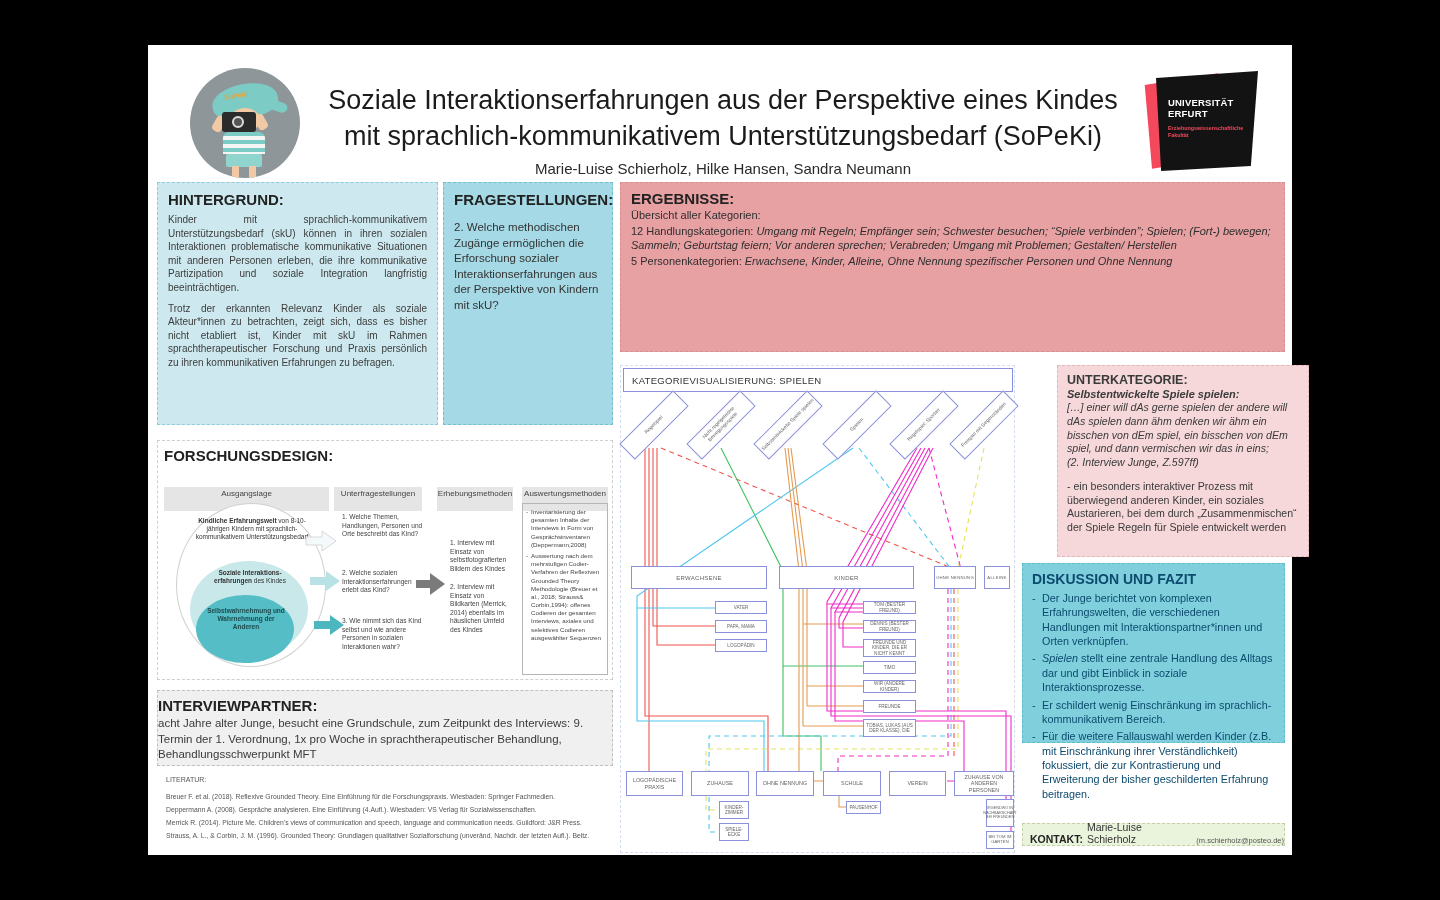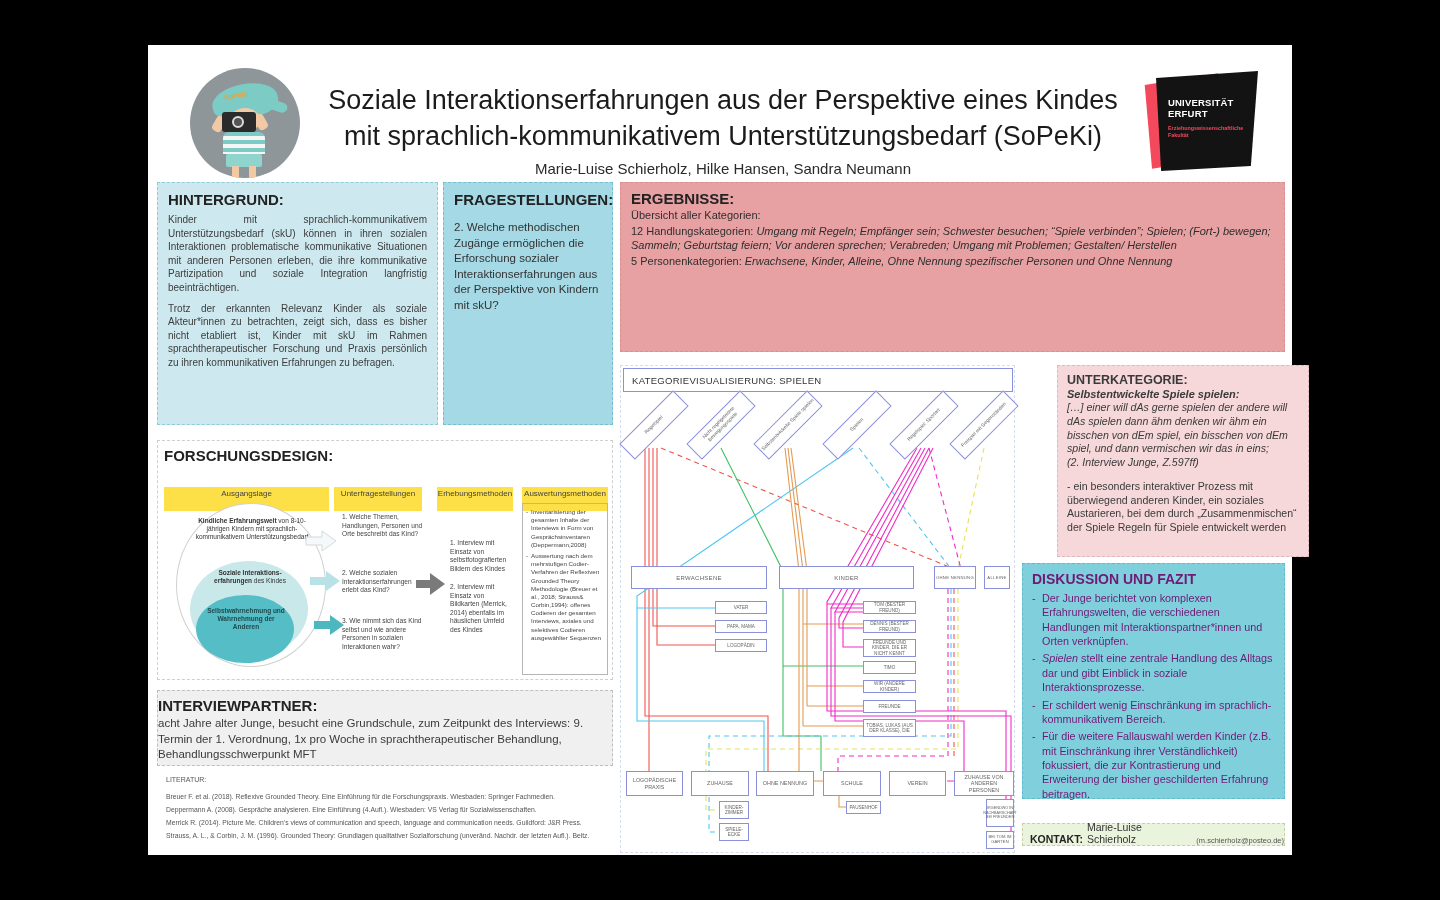--- a/index.html
+++ b/index.html
@@ -41,21 +41,21 @@
 
   .fragestellungen { left: 295px; top: 137px; width: 170px; height: 243px; background: #a5d9e5; border: 1px dashed #74bfd0; padding: 8px 10px; }
   .fragestellungen p { font-size: 11.5px; color: #333; line-height: 1.35; margin-top: 12px; }
 
   .ergebnisse { left: 472px; top: 137px; width: 665px; height: 170px; background: #e8a1a3; border: 1px dashed #d98f91; padding: 7px 10px; color: #2e2e2e; }
   .ergebnisse .sec-title { margin-bottom: 1px; }
   .erg-line { font-size: 11px; line-height: 1.32; margin-bottom: 1px; }
   .it { font-style: italic; }
 
   .forschungsdesign { left: 9px; top: 395px; width: 456px; height: 240px; background: #fff; border: 1px dashed #cfcfcf; padding: 6px 6px; }
-  .fd-col { position: absolute; height: 24px; background: #fde047; color: #444; font-size: 8px; text-align: center; line-height: 13px; }
+  .fd-col { position: absolute; height: 24px; background: #e5e5e5; color: #444; font-size: 8px; text-align: center; line-height: 13px; }
   .venn { position: absolute; left: 6px; top: 62px; width: 168px; height: 172px; }
   .venn-outer { position: absolute; left: 12px; top: 0; width: 150px; height: 164px; border: 1px solid #d0d0d0; border-radius: 50%; background: #fff; }
   .venn-mid { position: absolute; left: 26px; top: 58px; width: 118px; height: 96px; background: #c9e8ea; border-radius: 50%; }
   .venn-inner { position: absolute; left: 32px; top: 92px; width: 98px; height: 68px; background: #54bdc6; border-radius: 50%; }
   .venn-txt { position: absolute; text-align: center; font-size: 6.5px; line-height: 1.25; color: #333; }
   .fd-small { font-size: 6.6px; color: #444; line-height: 1.3; }
   .fd-q { margin-bottom: 11px; }
   .ausw-box { position: absolute; left: 364px; top: 62px; width: 86px; height: 172px; border: 1px solid #b5b5b5; padding: 4px 3px 0 3px; }
   .ausw-item { display: flex; font-size: 6.2px; color: #444; line-height: 1.32; margin-bottom: 3px; }
   .ausw-item .d { margin-right: 3px; }
@@ -78,21 +78,21 @@
   .sub { font-size: 4.6px; line-height: 1.15; padding: 1px; }
   .ort { height: 25px; font-size: 5.4px; line-height: 1.2; padding: 1px; }
   .diag-svg { position: absolute; left: 0; top: 0; z-index: 1; }
 
   .unterkategorie { left: 874px; top: 320px; width: 252px; height: 192px; background: #f6d8da; border: 1px dashed #e3b6ba; padding: 7px 9px; color: #3a3a3a; margin-left: 35px; }
   .uk-title { font-size: 12.5px; font-weight: bold; margin-bottom: 1px; }
   .uk-sub { font-size: 11px; font-weight: bold; font-style: italic; margin-bottom: 1px; }
   .uk-quote { font-size: 10.6px; font-style: italic; line-height: 1.3; }
   .uk-note { font-size: 10.6px; line-height: 1.3; margin-top: 10px; }
 
-  .diskussion { left: 874px; top: 518px; width: 263px; height: 236px; background: #7fd0dc; border: 1px dashed #5fbccb; padding: 7px 9px; color: #701a75; }
+  .diskussion { left: 874px; top: 518px; width: 263px; height: 180px; background: #7fd0dc; border: 1px dashed #5fbccb; padding: 7px 9px; color: #0c4a6e; }
   .disk-title { font-size: 14px; font-weight: bold; margin-bottom: 4px; }
   .disk-b { display: flex; font-size: 10.8px; line-height: 1.33; margin-bottom: 3px; }
   .disk-b .d { width: 10px; flex: none; }
 
   .kontakt { left: 874px; top: 778px; width: 263px; height: 23px; background: #eaf3dc; border: 1px dashed #c3d0a8; display: flex; align-items: flex-end; padding-left: 7px; }
   .kontakt .lbl { font-size: 10.5px; font-weight: bold; color: #222; margin-right: 4px; }
   .kontakt .nm { font-size: 10.5px; color: #333; margin-right: 3px; }
   .kontakt .em { font-size: 7.5px; color: #555; }
 </style>
 </head>

